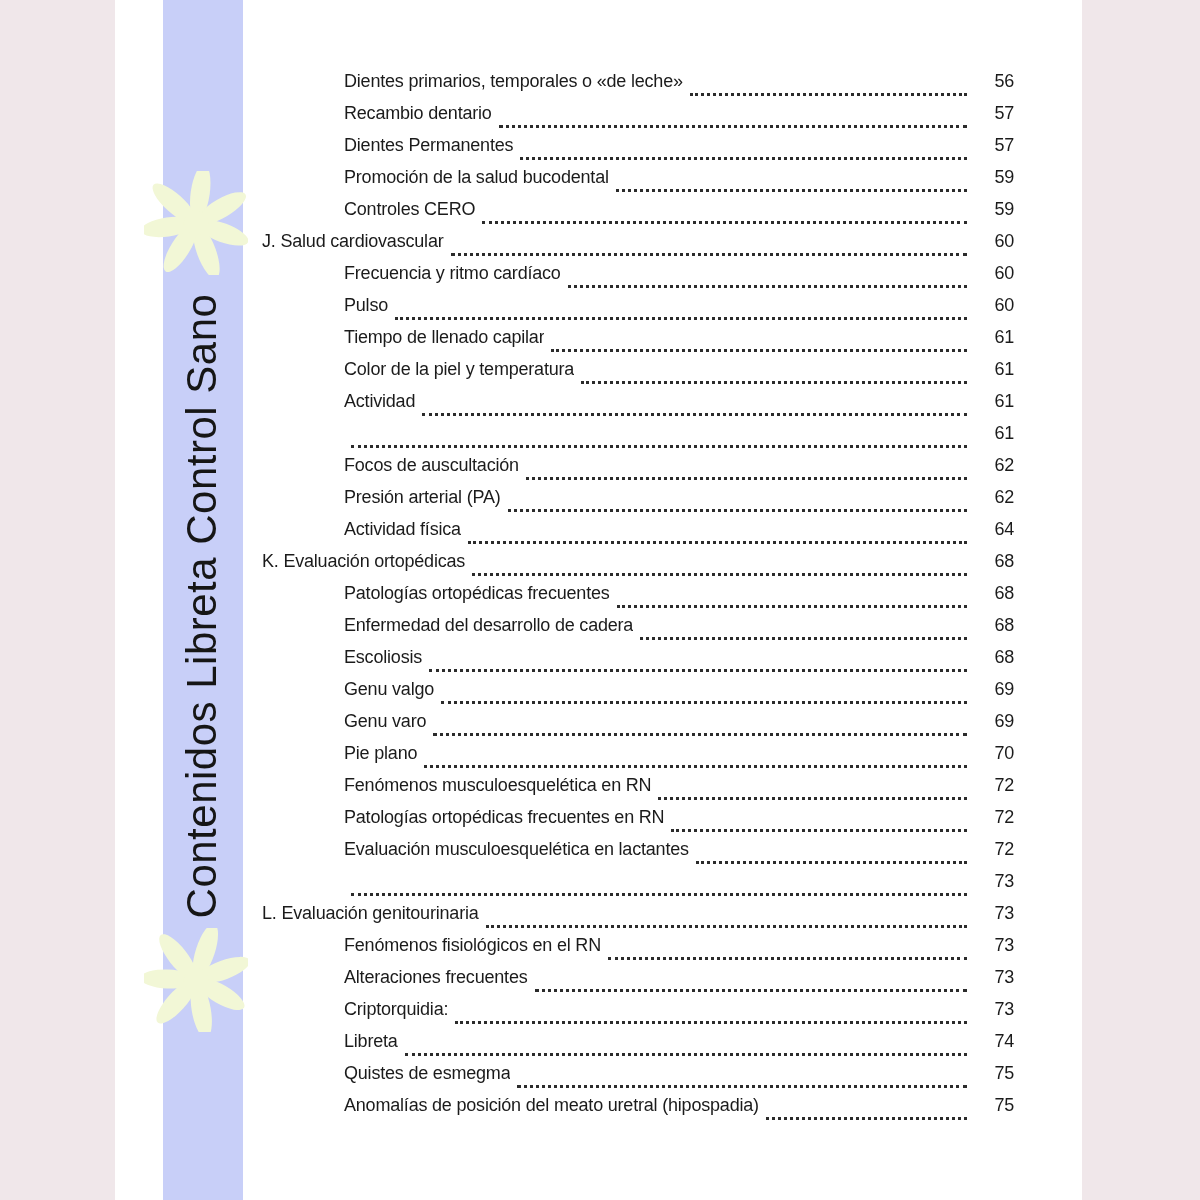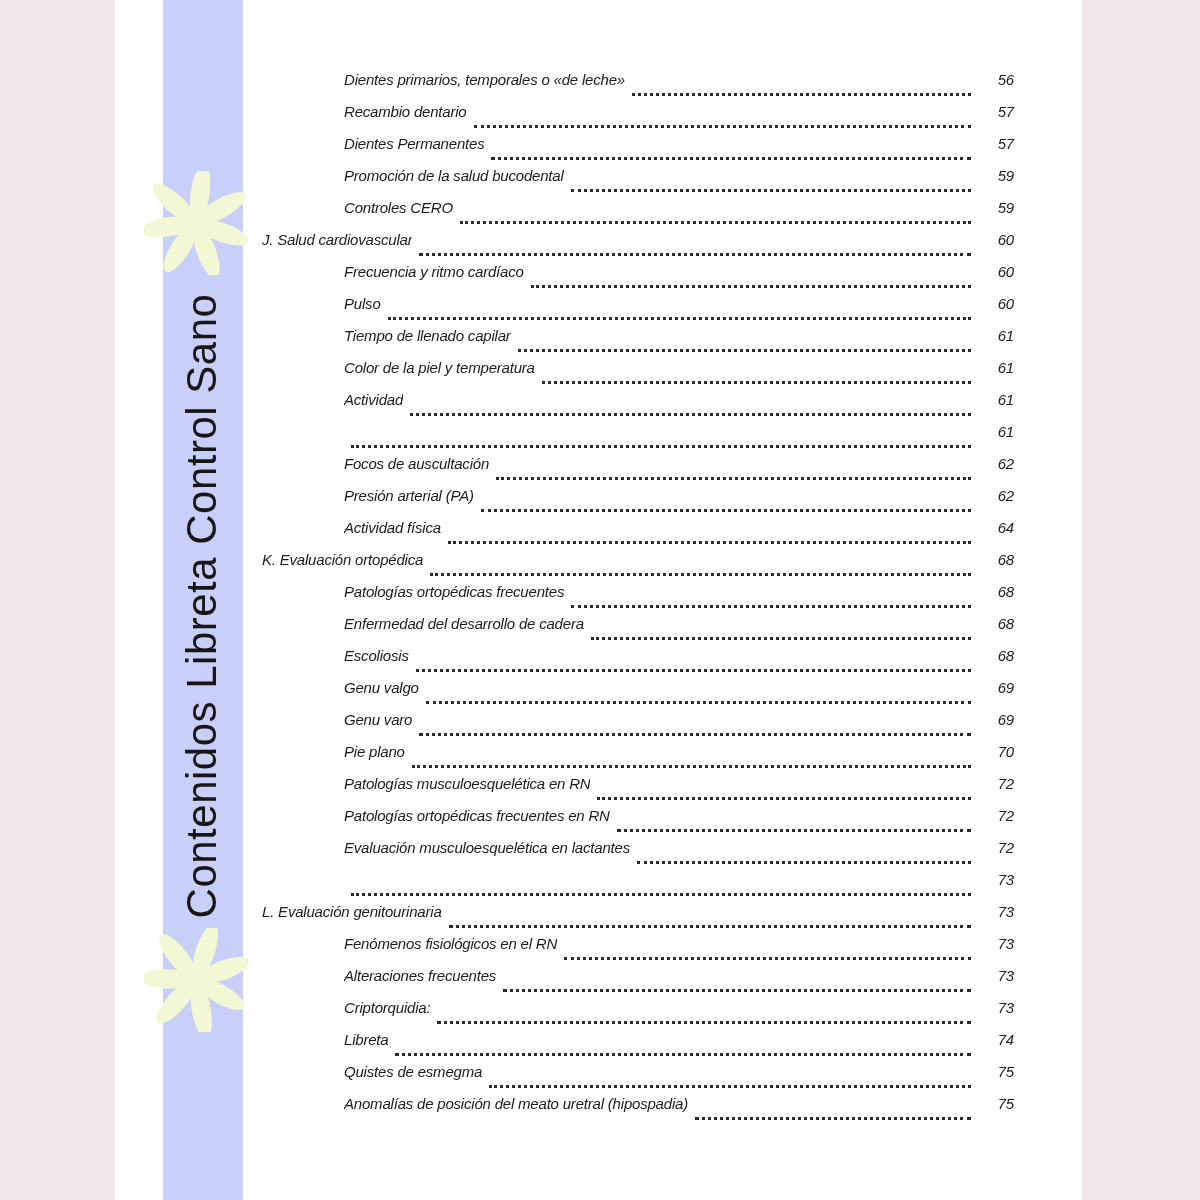--- a/index.html
+++ b/index.html
@@ -34,23 +34,22 @@
     transform-origin: center center;
     white-space: nowrap;
     font-size: 42px;
     font-weight: 500;
     letter-spacing: 0.5px;
     color: #161616;
   }
   .toc {
     position: absolute;
     left: 262px; top: 71px; width: 752px;
-    font-size: 15px;
+    font-size: 18px;
     letter-spacing: -0.2px;
-    font-style: italic;
   }
   .toc-row {
     display: flex;
     align-items: baseline;
     height: 32px;
     white-space: nowrap;
   }
   .toc-row.sub { padding-left: 82px; }
   .toc-label { flex: 0 1 auto; overflow: hidden; }
   .toc-leader {
@@ -165,21 +164,21 @@
       <span class="toc-label">Presión arterial (PA)</span>
       <span class="toc-leader"></span>
       <span class="toc-page">62</span>
     </div>
     <div class="toc-row sub">
       <span class="toc-label">Actividad física</span>
       <span class="toc-leader"></span>
       <span class="toc-page">64</span>
     </div>
     <div class="toc-row">
-      <span class="toc-label">K. Evaluación ortopédica</span>
+      <span class="toc-label">K. Evaluación ortopédicas</span>
       <span class="toc-leader"></span>
       <span class="toc-page">68</span>
     </div>
     <div class="toc-row sub">
       <span class="toc-label">Patologías ortopédicas frecuentes</span>
       <span class="toc-leader"></span>
       <span class="toc-page">68</span>
     </div>
     <div class="toc-row sub">
       <span class="toc-label">Enfermedad del desarrollo de cadera</span>
@@ -200,21 +199,21 @@
       <span class="toc-label">Genu varo</span>
       <span class="toc-leader"></span>
       <span class="toc-page">69</span>
     </div>
     <div class="toc-row sub">
       <span class="toc-label">Pie plano</span>
       <span class="toc-leader"></span>
       <span class="toc-page">70</span>
     </div>
     <div class="toc-row sub">
-      <span class="toc-label">Patologías musculoesquelética en RN</span>
+      <span class="toc-label">Fenómenos musculoesquelética en RN</span>
       <span class="toc-leader"></span>
       <span class="toc-page">72</span>
     </div>
     <div class="toc-row sub">
       <span class="toc-label">Patologías ortopédicas frecuentes en RN</span>
       <span class="toc-leader"></span>
       <span class="toc-page">72</span>
     </div>
     <div class="toc-row sub">
       <span class="toc-label">Evaluación musculoesquelética en lactantes</span>

